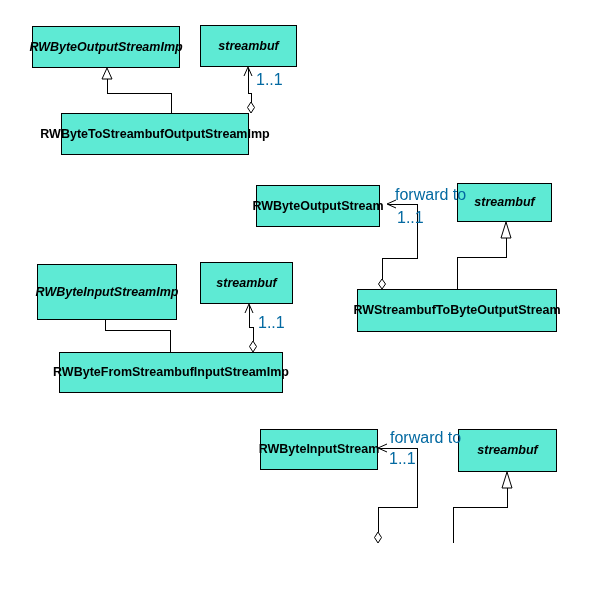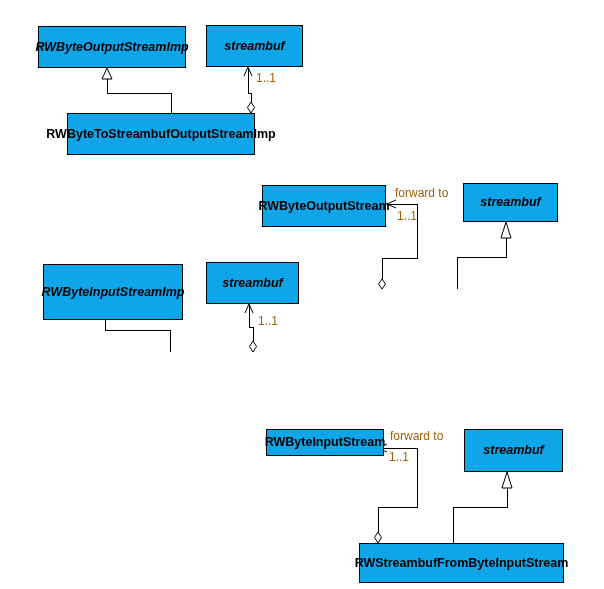--- a/index.html
+++ b/index.html
@@ -2,29 +2,29 @@
 <html><head>
 <meta charset="utf-8">
 <style>
   html,body{margin:0;padding:0;background:#ffffff;}
   .canvas{
     position:relative;width:604px;height:589px;background:#ffffff;
     font-family:"Liberation Sans", sans-serif;overflow:hidden;
   }
   .lines-layer{position:absolute;left:0;top:0;width:604px;height:589px;}
   .uml-class{
-    position:absolute;box-sizing:border-box;border:1px solid #000;background:#0ea5e9;
-    display:flex;align-items:center;justify-content:center;text-align:center;margin-left:6px;
+    position:absolute;box-sizing:border-box;border:1px solid #000;background:#5eead4;
+    display:flex;align-items:center;justify-content:center;text-align:center;
   }
   .cls{
     font-size:12.5px;font-weight:bold;color:#000;white-space:nowrap;line-height:1;
   }
   .abstract{font-style:italic;}
   .edge-label{
-    position:absolute;font-size:12px;color:#a16207;white-space:nowrap;line-height:1;
+    position:absolute;font-size:16px;color:#0369a1;white-space:nowrap;line-height:1;
   }
 </style>
 </head>
 <body>
 
 <div class="canvas">
 
   <svg class="lines-layer" width="604" height="589" viewBox="0 0 604 589" shape-rendering="crispEdges">
 
     <polyline points="107,79 107,93 171,93 171,113" fill="none" stroke="#000" stroke-width="1"></polyline>
@@ -65,41 +65,44 @@
   </div>
 
   <div class="uml-class" style="left:256px;top:185px;width:124px;height:42px">
     <span class="cls">RWByteOutputStream</span>
   </div>
 
   <div class="uml-class" style="left:457px;top:183px;width:95px;height:39px">
     <span class="cls abstract">streambuf</span>
   </div>
 
+  <div class="uml-class" style="left:357px;top:289px;width:200px;height:43px">
+    <span class="cls">RWStreambufToByteOutputStream</span>
+  </div>
 
   <div class="uml-class" style="left:37px;top:264px;width:140px;height:56px">
     <span class="cls abstract">RWByteInputStreamImp</span>
   </div>
 
   <div class="uml-class" style="left:200px;top:262px;width:93px;height:42px">
     <span class="cls abstract">streambuf</span>
   </div>
 
+  <div class="uml-class" style="left:59px;top:352px;width:224px;height:41px">
+    <span class="cls">RWByteFromStreambufInputStreamImp</span>
+  </div>
 
-  <div class="uml-class" style="left:260px;top:429px;width:118px;height:27px">
+  <div class="uml-class" style="left:260px;top:429px;width:118px;height:41px">
     <span class="cls">RWByteInputStream</span>
   </div>
 
   <div class="uml-class" style="left:458px;top:429px;width:99px;height:43px">
     <span class="cls abstract">streambuf</span>
   </div>
 
-  <div class="uml-class" style="left:353px;top:543px;width:205px;height:40px">
-    <span class="cls">RWStreambufFromByteInputStream</span>
-  </div>
 
   <div class="edge-label" style="left:256px;top:72px">1..1</div>
 
   <div class="edge-label" style="left:395px;top:187px">forward to</div>
   <div class="edge-label" style="left:397px;top:210px">1..1</div>
 
   <div class="edge-label" style="left:258px;top:315px">1..1</div>
 
   <div class="edge-label" style="left:390px;top:430px">forward to</div>
   <div class="edge-label" style="left:389px;top:451px">1..1</div>

